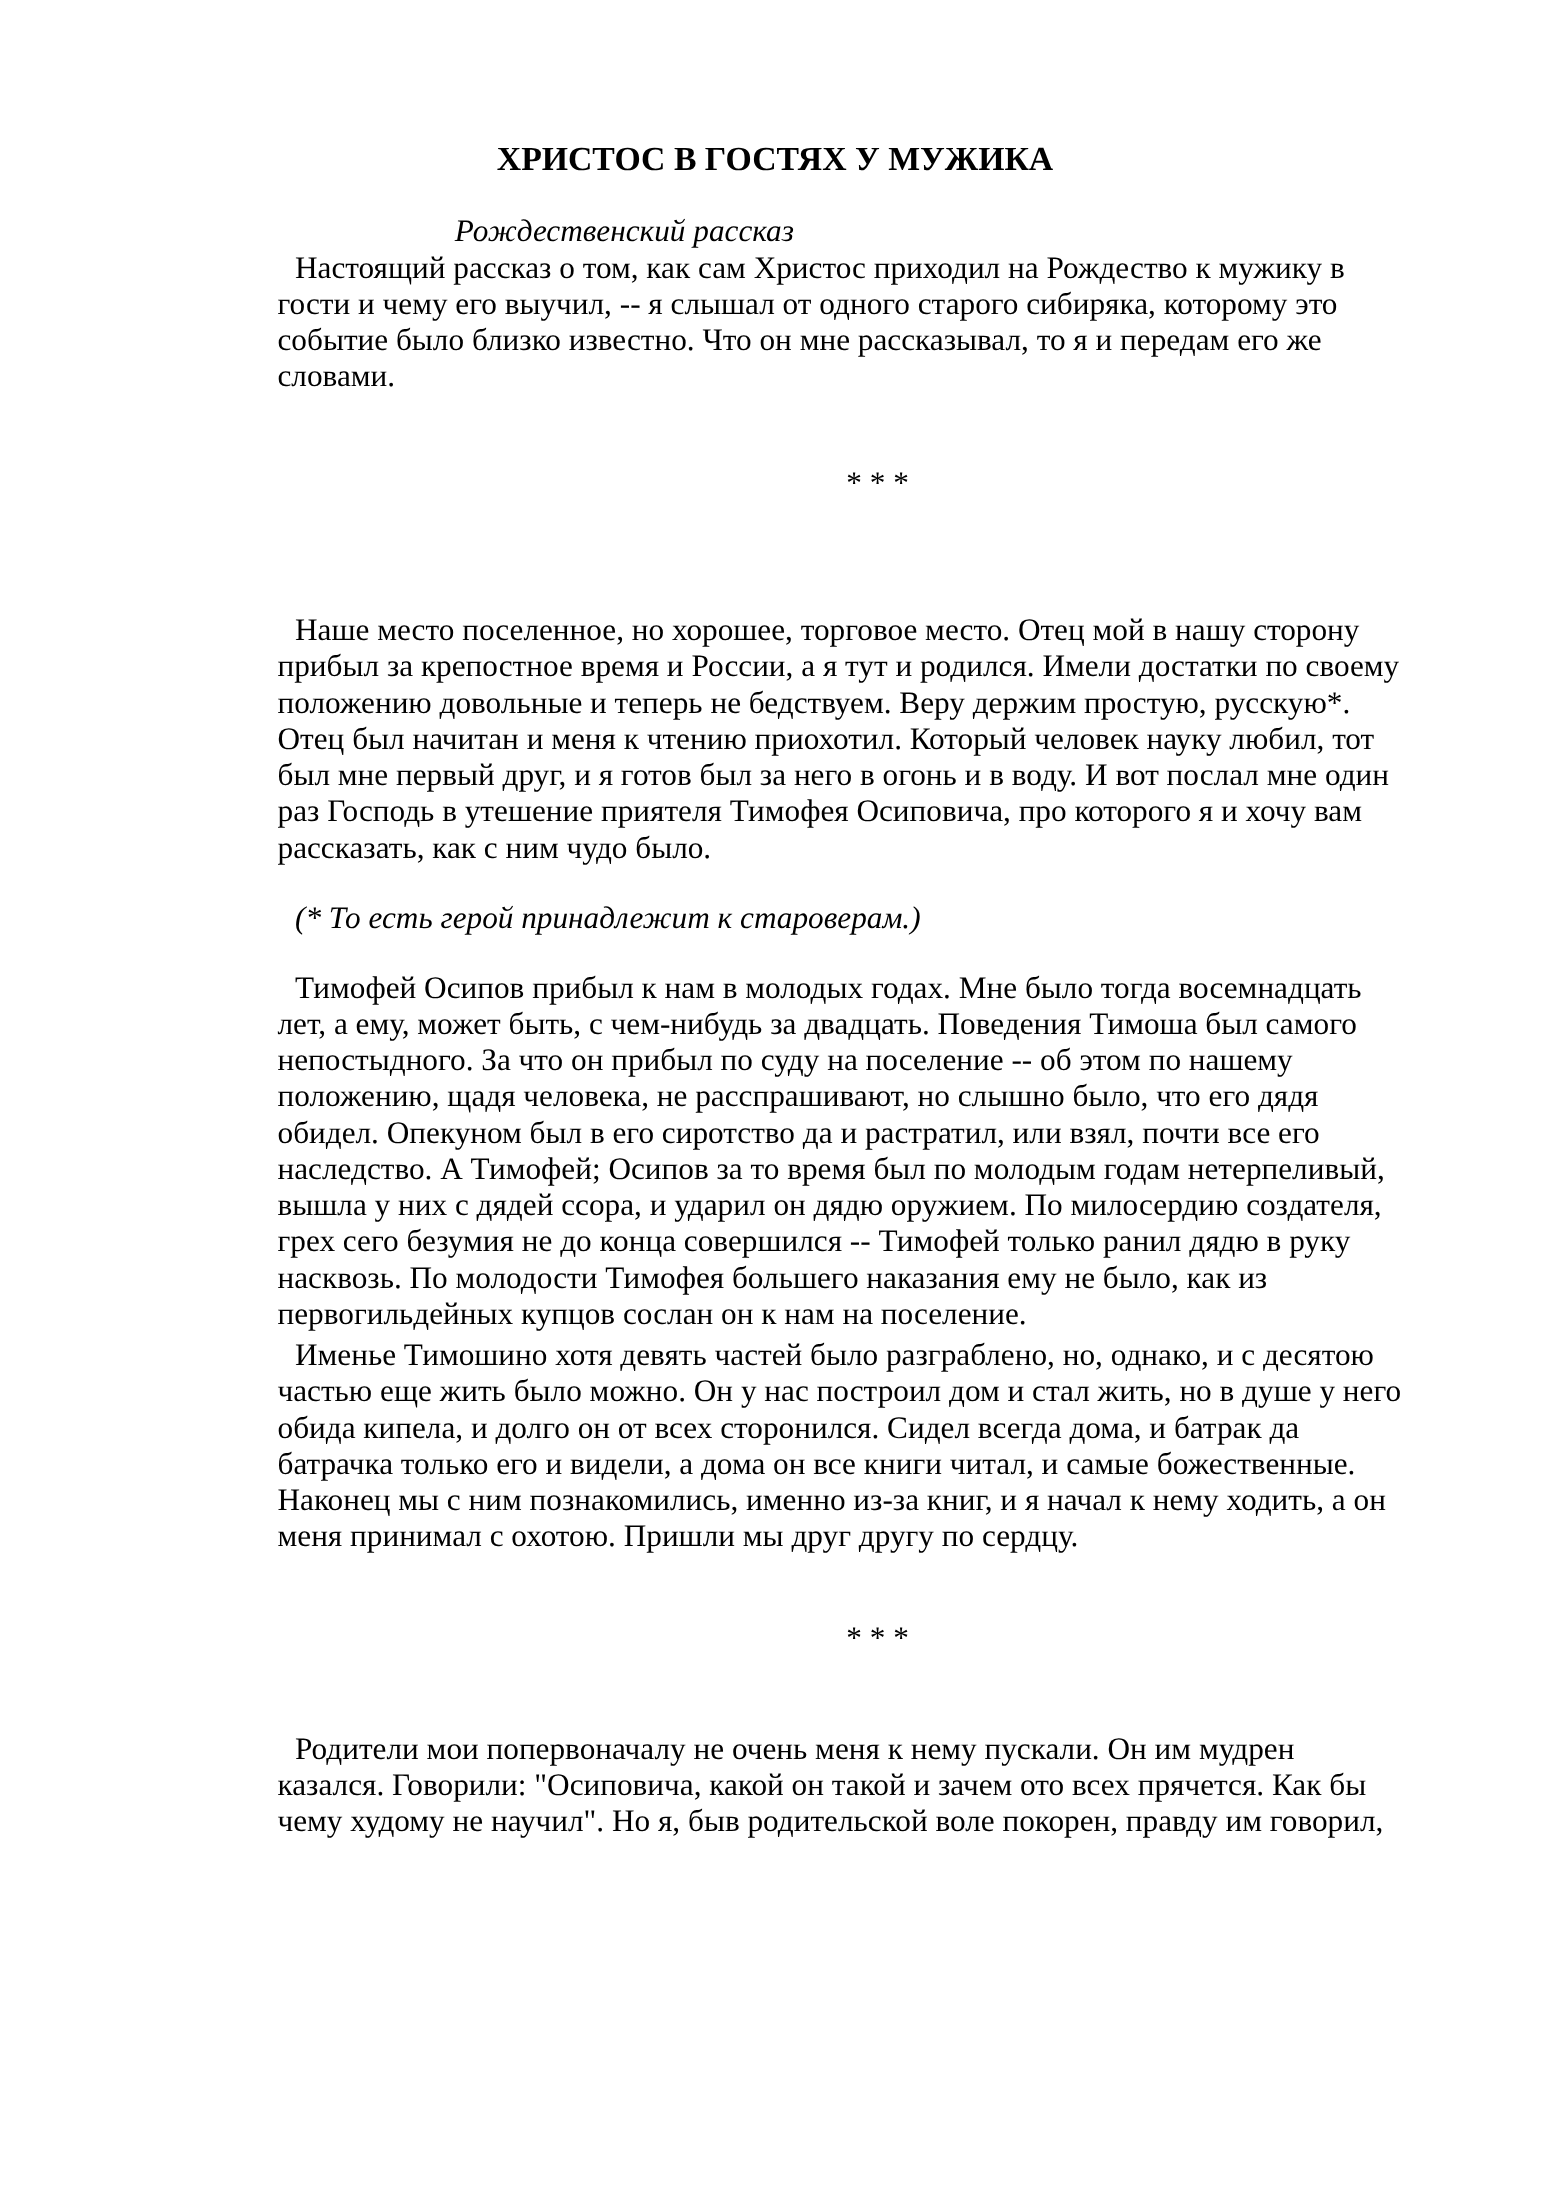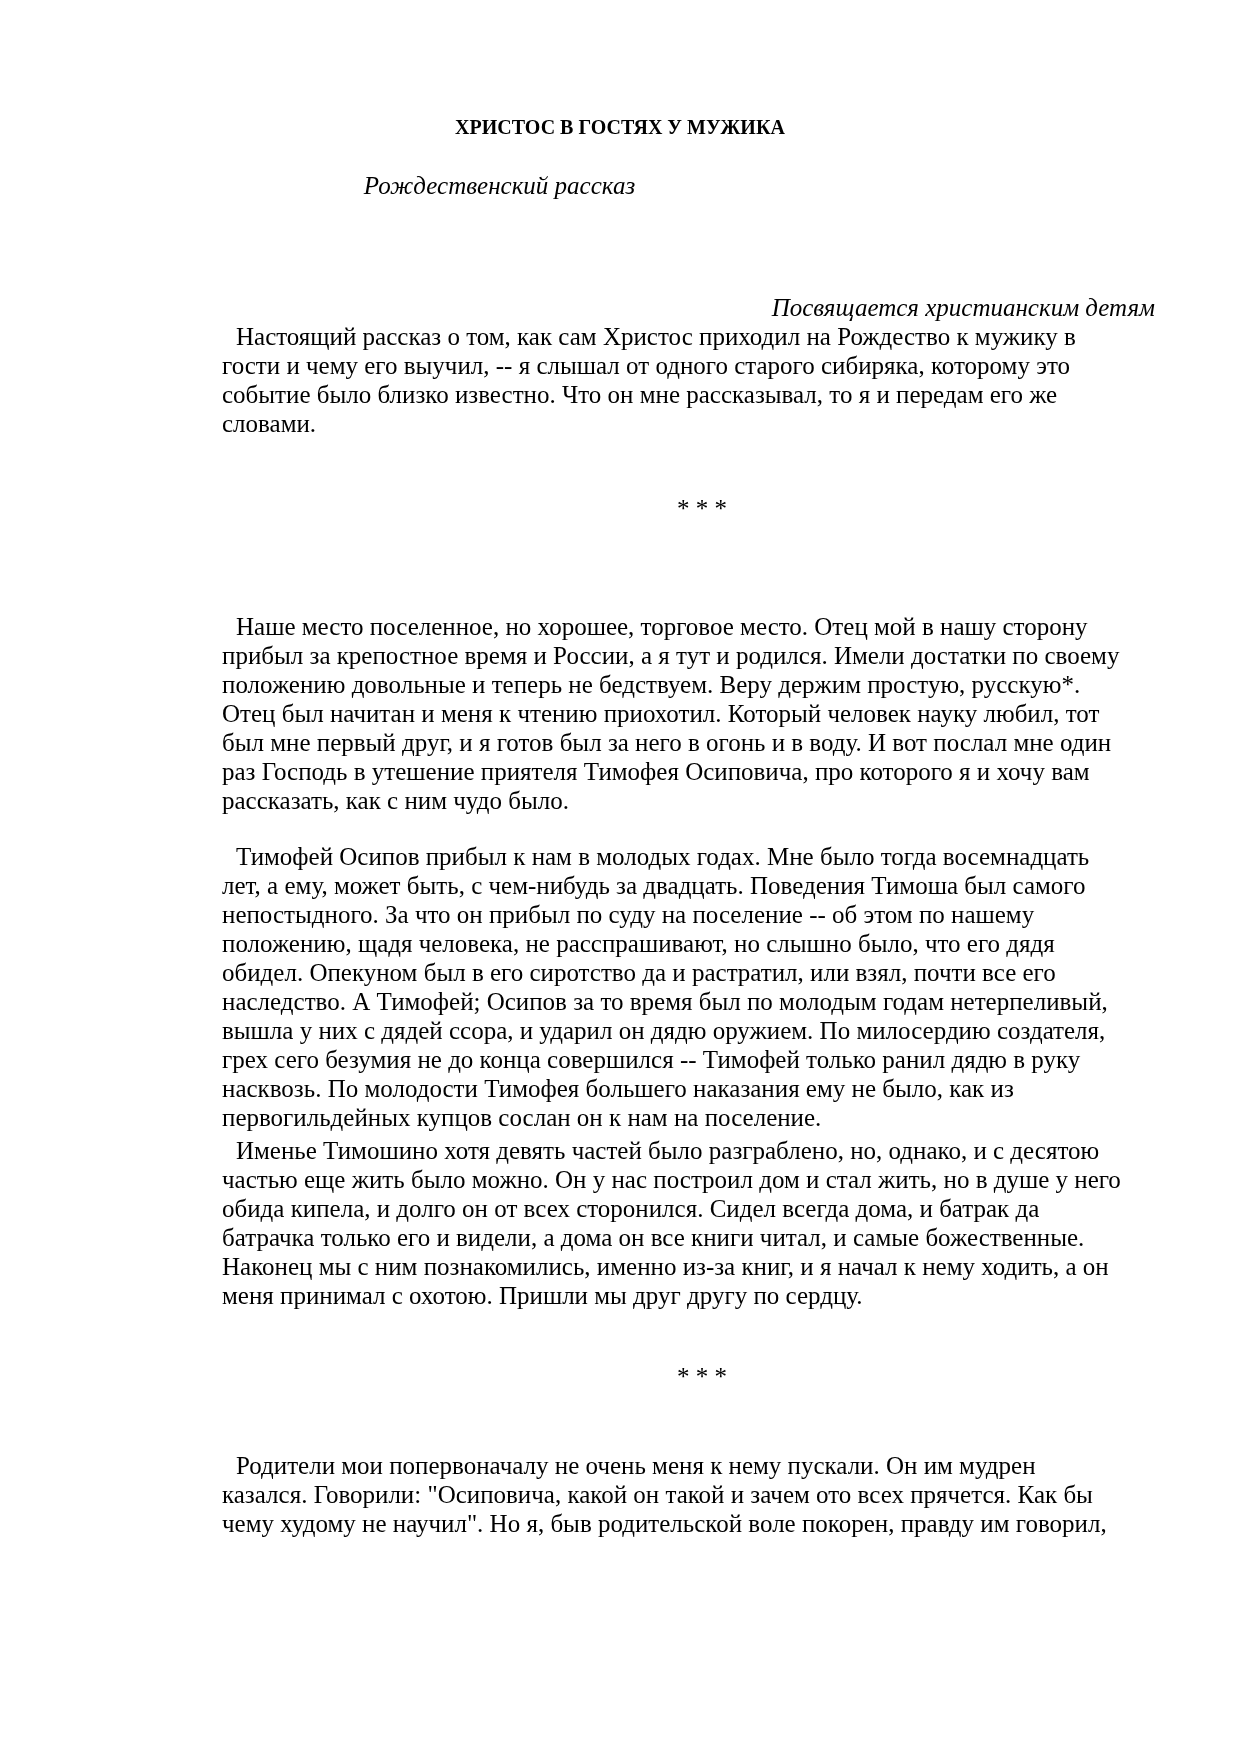--- a/index.html
+++ b/index.html
@@ -16,21 +16,21 @@
     font-family: "Liberation Serif", "DejaVu Serif", serif;
     font-size: 25px;
     line-height: 29px;
     overflow: hidden;
   }
   .title {
     margin: 113px 0 0 0;
     width: 1240px;
     text-align: center;
     font-weight: bold;
-    font-size: 20px;
+    font-size: 27px;
     line-height: 29px;
     white-space: pre;
   }
   .subtitle {
     margin: 29px 0 0 0;
     width: 999px;
     text-align: center;
     font-style: italic;
     white-space: pre;
   }
@@ -72,37 +72,37 @@
 <body>
 
 <div class="page">
 
   <h1 class="title">ХРИСТОС В ГОСТЯХ У МУЖИКА</h1>
 
   <div class="subtitle">Рождественский рассказ</div>
 
   <div class="content">
 
-    <div class="dedication">Посвящается христианским детям</div>
 
     <p class="para para-intro">Настоящий рассказ о том, как сам Христос приходил на Рождество к мужику в
 гости и чему его выучил, -- я слышал от одного старого сибиряка, которому это
 событие было близко известно. Что он мне рассказывал, то я и передам его же
 словами.</p>
 
     <div class="sep sep-1">* * *</div>
 
     <p class="para para-settlement">Наше место поселенное, но хорошее, торговое место. Отец мой в нашу сторону
 прибыл за крепостное время и России, а я тут и родился. Имели достатки по своему
 положению довольные и теперь не бедствуем. Веру держим простую, русскую*.
 Отец был начитан и меня к чтению приохотил. Который человек науку любил, тот
 был мне первый друг, и я готов был за него в огонь и в воду. И вот послал мне один
 раз Господь в утешение приятеля Тимофея Осиповича, про которого я и хочу вам
 рассказать, как с ним чудо было.</p>
 
+    <div class="footnote">(* То есть герой принадлежит к староверам.)</div>
 
     <p class="para para-timofey">Тимофей Осипов прибыл к нам в молодых годах. Мне было тогда восемнадцать
 лет, а ему, может быть, с чем-нибудь за двадцать. Поведения Тимоша был самого
 непостыдного. За что он прибыл по суду на поселение -- об этом по нашему
 положению, щадя человека, не расспрашивают, но слышно было, что его дядя
 обидел. Опекуном был в его сиротство да и растратил, или взял, почти все его
 наследство. А Тимофей; Осипов за то время был по молодым годам нетерпеливый,
 вышла у них с дядей ссора, и ударил он дядю оружием. По милосердию создателя,
 грех сего безумия не до конца совершился -- Тимофей только ранил дядю в руку
 насквозь. По молодости Тимофея большего наказания ему не было, как из

